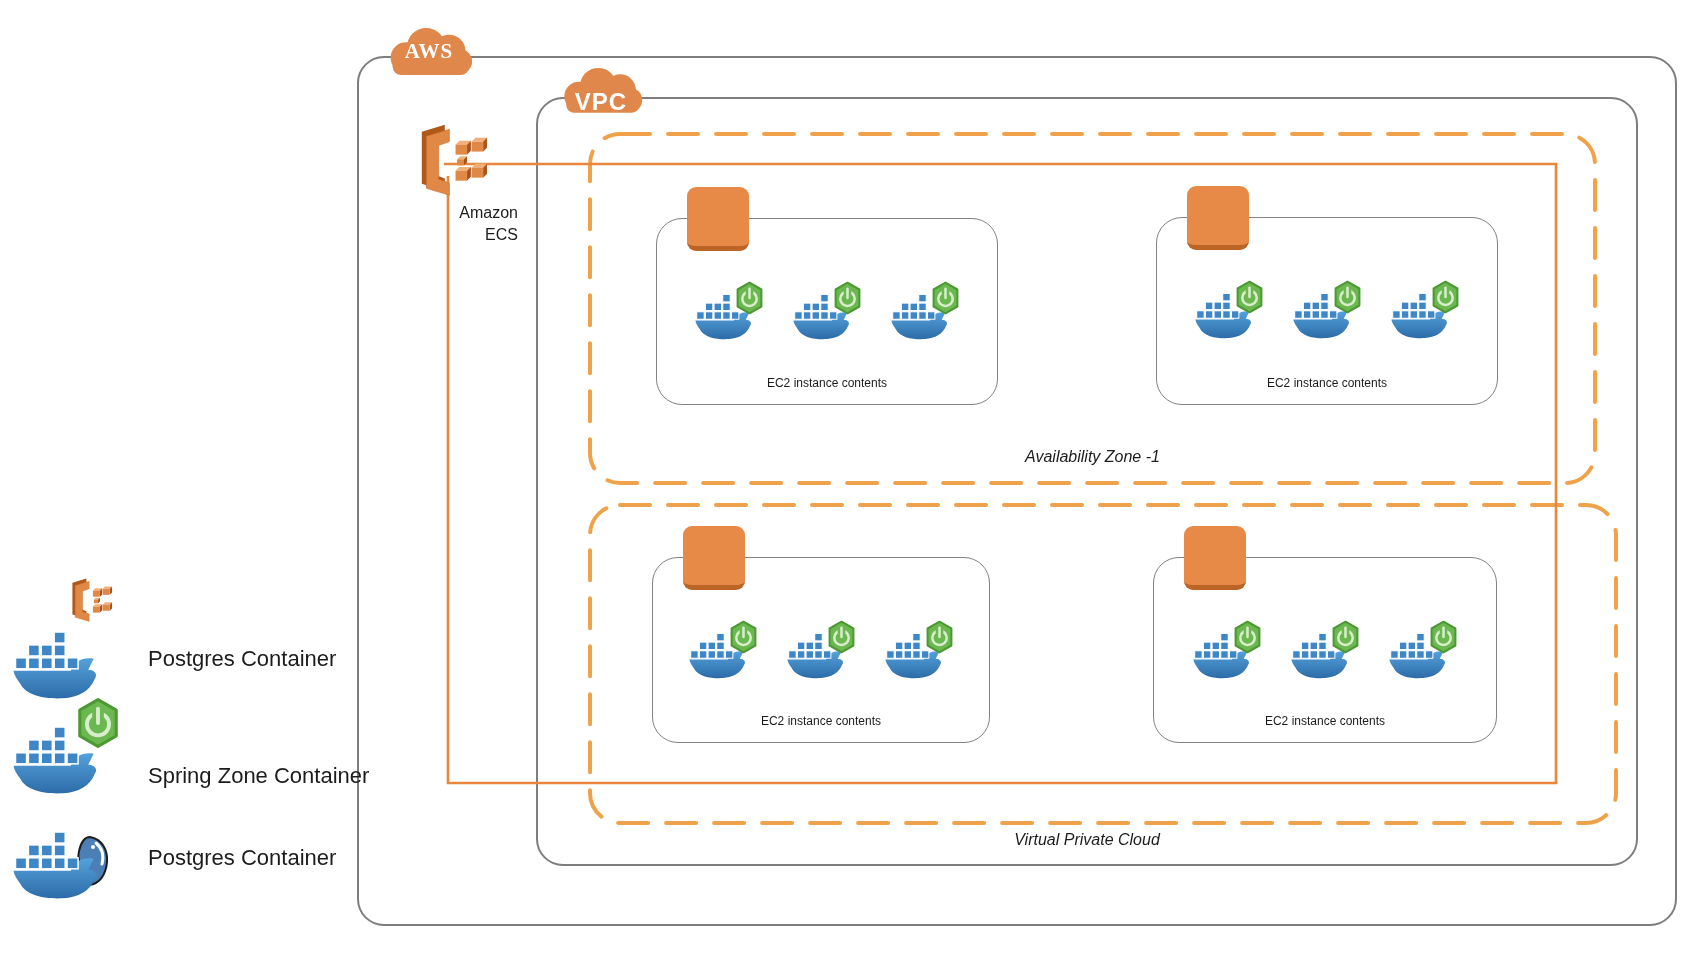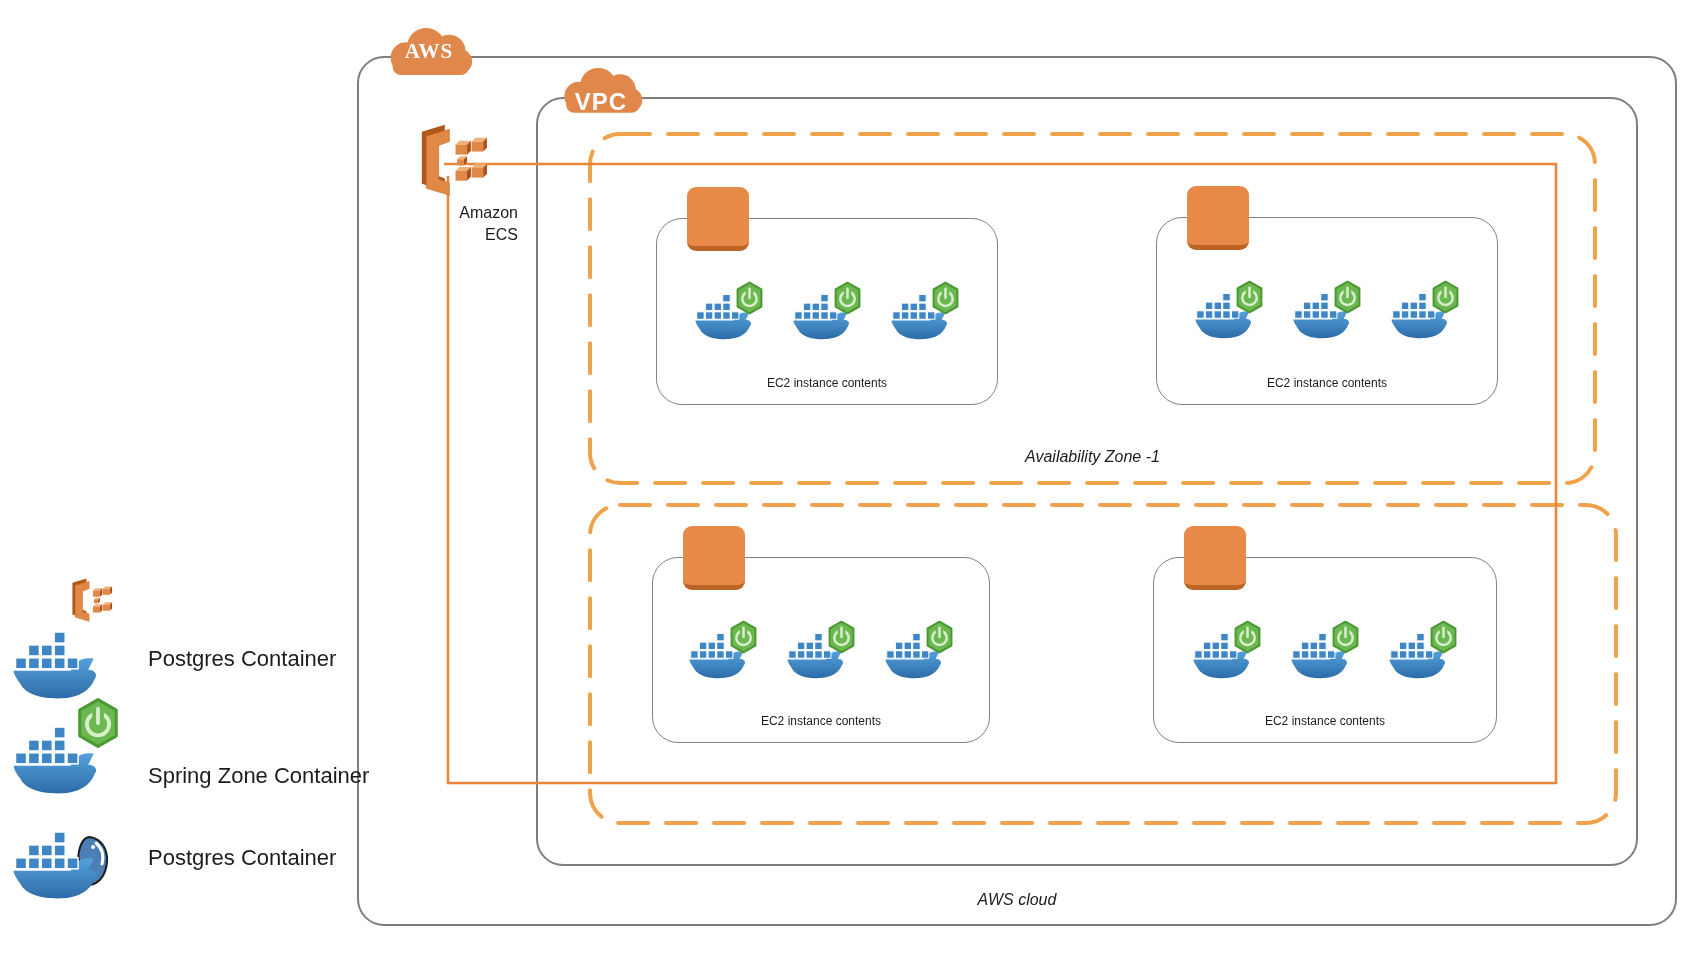--- a/index.html
+++ b/index.html
@@ -265,21 +265,21 @@
           </svg>
         <svg class="spring" viewBox="0 0 36 40">
             <use href="#spring-glyph" xlink:href="#spring-glyph"></use>
           </svg>
       </div>
     </div>
     <div class="ec2-caption">EC2 instance contents</div>
   </div>
 
   <div class="label" style="left:590px; top:448px; width:1005px;">Availability Zone -1</div>
-  <div class="label" style="left:358px; top:891px; width:1318px;">AWS cloud</div>
+  <div class="label" style="left:537px; top:831px; width:1100px;">Virtual Private Cloud</div>
 
   <svg class="legend-ecs-small" viewBox="0 0 120 96">
     <use href="#ecs-glyph" xlink:href="#ecs-glyph"></use>
   </svg>
 
   <div>
     <svg class="legend-whale" style="left:10px; top:630px;" viewBox="0 0 100 80">
         <use href="#whale-glyph" xlink:href="#whale-glyph"></use>
       </svg>
     <span class="legend-label" style="top:646px;">Postgres Container</span>

